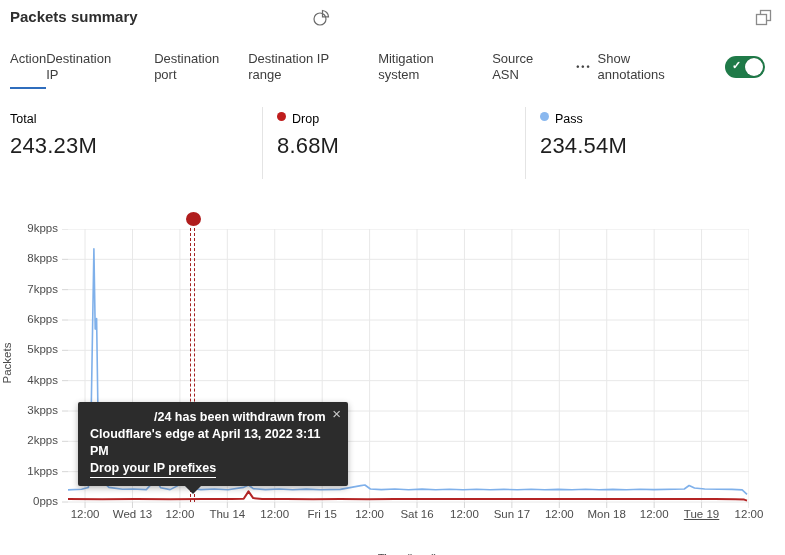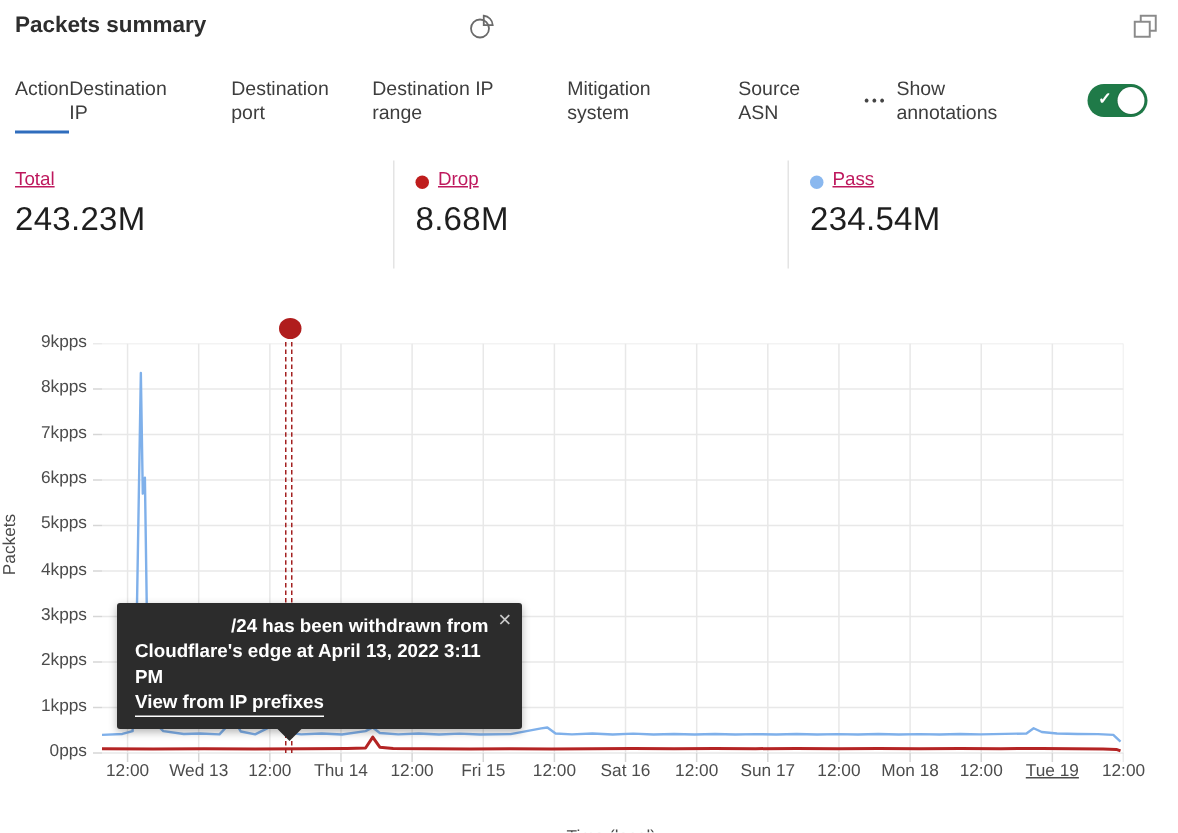--- a/index.html
+++ b/index.html
@@ -25,21 +25,21 @@
   .tab.w52 { width:52px; margin-left:36px; }
   .more-dots { margin-left:32px; font-size:9px; letter-spacing:2px; font-weight:700; color:#444; cursor:pointer; }
   .ann-label { width:88px; margin-left:6px; font-size:13px; color:#3d3d3d; line-height:16px; cursor:pointer; }
   .toggle { margin-left:auto; margin-right:10px; position:relative; width:40px; height:22px; border-radius:11px; cursor:pointer; }
   .toggle .check { position:absolute; left:7px; top:3px; color:#fff; font-size:11px; font-weight:700; }
   .toggle .knob { position:absolute; right:2px; top:2px; width:18px; height:18px; border-radius:50%; background:#fff; box-shadow:0 0 1px rgba(0,0,0,.4); }
 
   
   .stats-divider { position:absolute; top:107px; width:1px; height:72px; background:#e4e4e4; }
   .stat { position:absolute; top:112px; }
-  .stat-label-row { display:flex; align-items:flex-end; gap:6px; font-size:12.5px; color:#be185d;text-decoration:underline; }
+  .stat-label-row { display:flex; align-items:flex-start; gap:6px; font-size:12.5px; color:#000000; }
   .stat-dot { width:9px; height:9px; border-radius:50%; display:inline-block; }
   .stat-value { margin-top:7px; font-size:22px; color:#1e1e1e; letter-spacing:0.2px; }
 
   
   .ylab { position:absolute; left:-28px; top:357px; width:70px; text-align:center; font-size:11.5px; color:#4a4a4a;
           transform:rotate(-90deg); }
   .xlab { position:absolute; left:290px; top:552px; width:235px; text-align:center; font-size:11.5px; color:#4a4a4a; }
   #y-ticks { position:absolute; left:0; top:229px; width:58px; height:273px; }
   #y-ticks div { position:absolute; right:0; width:58px; text-align:right; font-size:11.5px; color:#4c4c4c; }
   #x-ticks { position:absolute; left:62px; top:508px; width:700px; height:16px; }
@@ -205,17 +205,17 @@
     </div>
   <div class="xlab">Time (local)</div>
 
   <div class="ann-dot" style="background: rgb(176, 29, 29);"></div>
   <div class="ann-line"></div>
 
   <div class="tooltip">
     <span class="close">×</span>
     <div class="l1">/24 has been withdrawn from</div>
     <div>Cloudflare's edge at April 13, 2022 3:11 PM</div>
-    <div><span class="link">View from IP prefixes</span></div>
+    <div><span class="link">Drop your IP prefixes</span></div>
     <div class="arrow"></div>
   </div>
 
 </div>
 
 </body></html>

